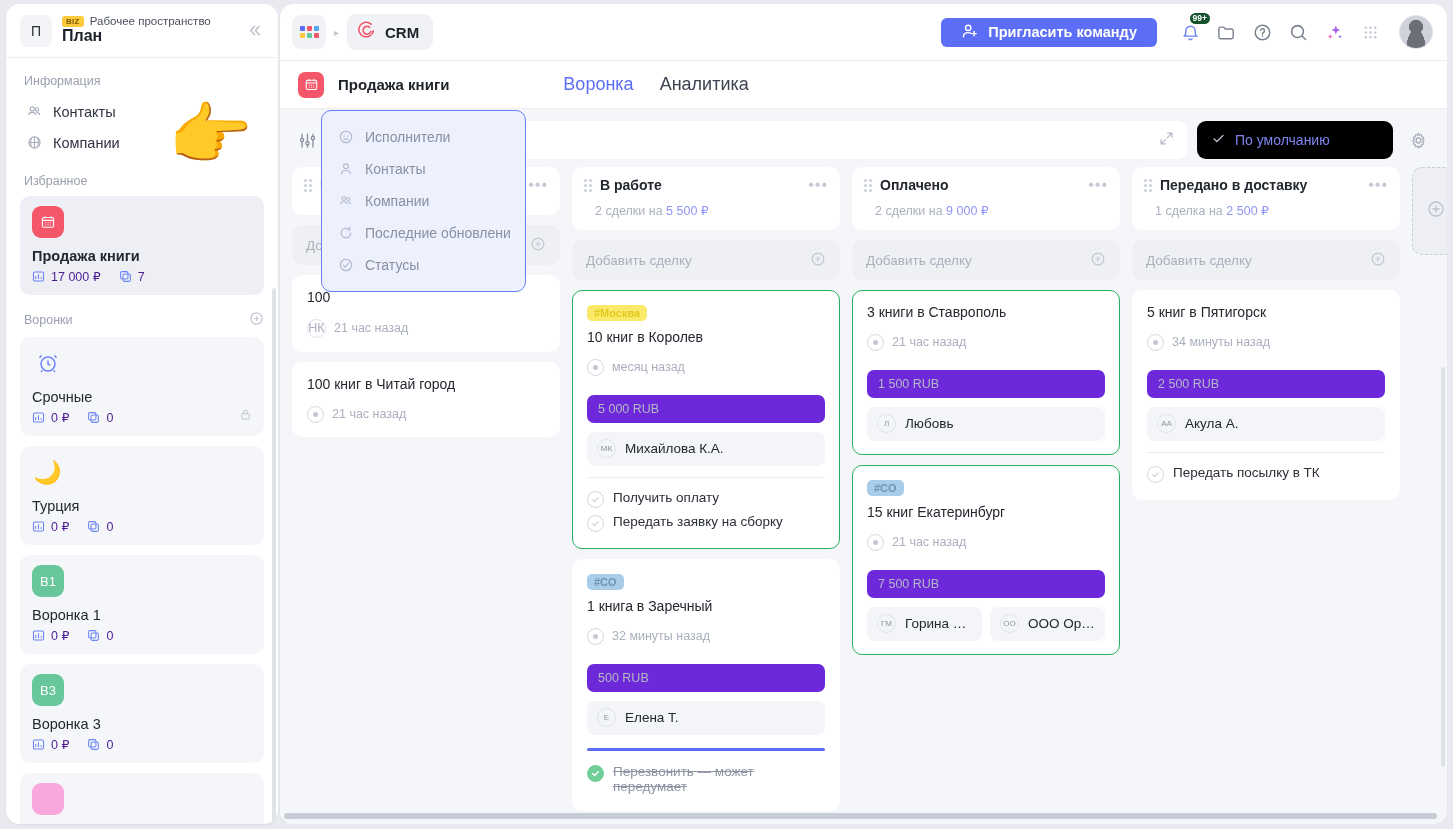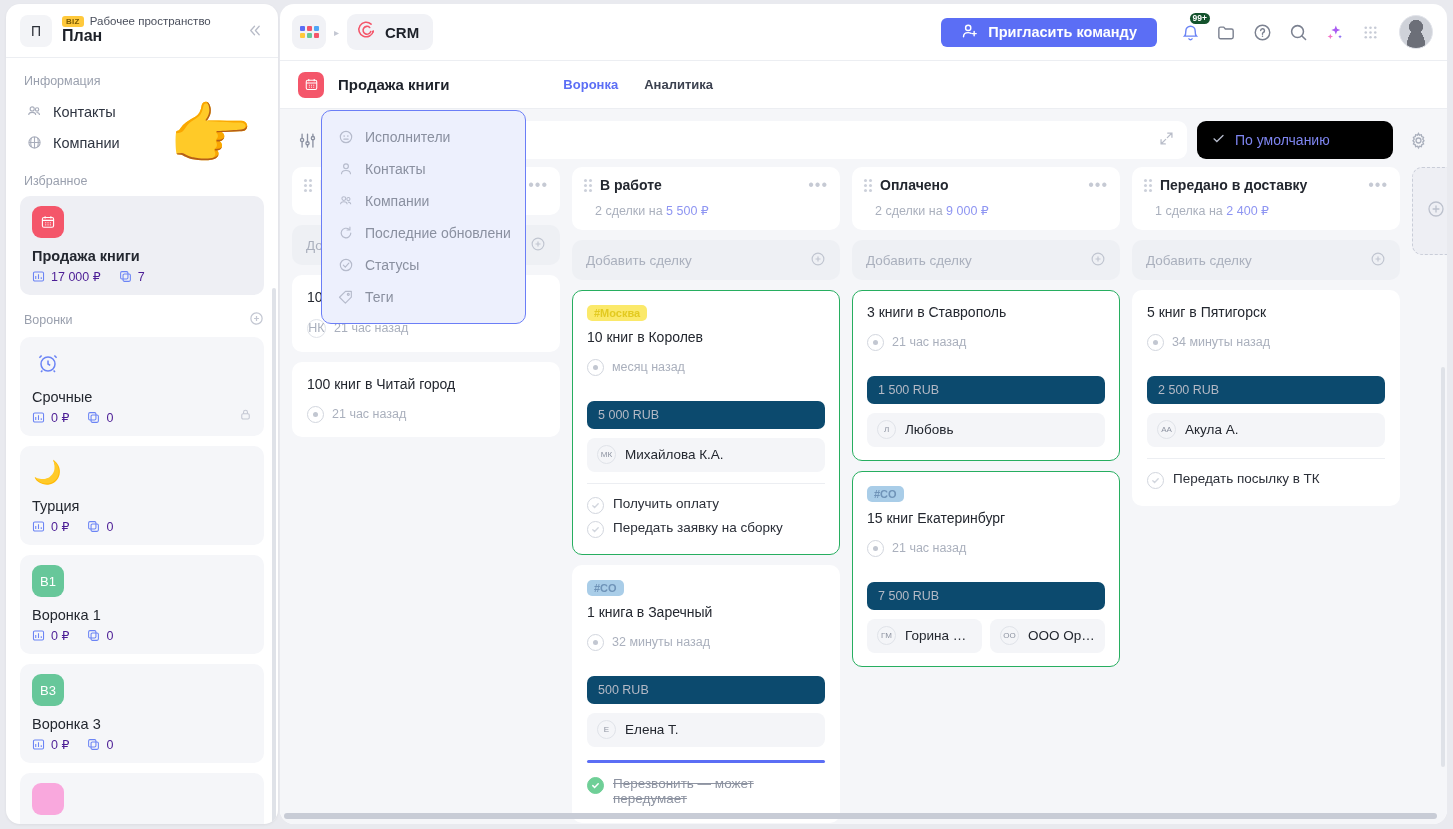--- a/index.html
+++ b/index.html
@@ -156,21 +156,21 @@
     display: flex; align-items: center; gap: 14px;
     padding: 0 18px; border-bottom: 1px solid #eceef2;
   }
   .bb-icon {
     width: 26px; height: 26px; border-radius: 7px;
     background: #f4566a; color: #fff;
     display: flex; align-items: center; justify-content: center; font-size: 13px;
   }
   .bb-title { font-size: 15px; font-weight: bold; color: #1d2129; }
   .bb-tabs { display: flex; gap: 26px; margin-left: 100px; }
-  .bb-tab { font-size: 13px; color: #3c4250; cursor: pointer; font-weight: bold; }
+  .bb-tab { font-size: 18px; color: #3c4250; cursor: pointer; }
   .bb-tab.active { color: #5b6ef5; }
 
   
   .filterrow {
     flex: none; display: flex; align-items: center; gap: 10px;
     padding: 12px 14px 8px 12px; background: #f5f6f9;
   }
   .filter-ico-btn {
     width: 30px; height: 30px; display:flex; align-items:center; justify-content:center;
     color: #8a90a0; cursor: pointer; flex: none;
@@ -233,21 +233,21 @@
   }
   .clock i { width: 5px; height: 5px; background: #c2c7d1; border-radius: 50%; display:block; }
   .ini-av {
     width: 19px; height: 19px; border-radius: 50%;
     border: 1px solid #e0e3e9; flex: none;
     display: flex; align-items: center; justify-content: center;
     font-size: 8px; color: #8d93a1; text-transform: uppercase;
   }
   .deal-time span { font-size: 12.5px; color: #aab0bd; }
   .money {
-    margin-top: 25px; background: #0c4a6e; border-radius: 7px;
+    margin-top: 19px; background: #6d28d9; border-radius: 7px;
     height: 28px; display: flex; align-items: center; padding: 0 11px;
     font-size: 12.5px; color: #b4b9c5;
   }
   .chips { display: flex; gap: 8px; margin-top: 9px; }
   .chip {
     background: #f4f5f8; border-radius: 8px; height: 34px; flex: 1;
     display: flex; align-items: center; gap: 9px; padding: 0 10px;
     font-size: 13.5px; color: #23272f; min-width: 0;
   }
   .chip span.nm { overflow: hidden; white-space: nowrap; text-overflow: ellipsis; }
@@ -861,21 +861,21 @@
                   <i></i>
                   <i></i>
                   <i></i>
                   <i></i>
                   <i></i>
                 </span>
               <span class="col-title">Передано в доставку</span>
               <span class="col-more">•••</span>
             </div>
             <div class="col-sub">
-              <span>1 сделка на </span><b>2 400 ₽</b>
+              <span>1 сделка на </span><b>2 500 ₽</b>
             </div>
           </div>
           <div class="add-deal">
             <span>Добавить сделку</span>
             <span class="plus">
               <svg width="16" height="16" viewBox="0 0 18 18" fill="none" stroke="currentColor" stroke-width="1.3">
                   <circle cx="9" cy="9" r="6.6"></circle>
                   <path d="M9 6.2v5.6M6.2 9h5.6"></path>
                 </svg>
             </span>
@@ -966,26 +966,17 @@
     </div>
     <div class="dd-item">
       <span class="dd-ico">
         <svg width="16" height="16" viewBox="0 0 18 18" fill="none" stroke="currentColor" stroke-width="1.3" stroke-linecap="round">
             <circle cx="9" cy="9" r="6.4"></circle>
             <path d="M6 9.2 8.2 11.4 12.2 6.8"></path>
           </svg>
       </span>
       <span>Статусы</span>
     </div>
-    <div class="dd-item">
-      <span class="dd-ico">
-        <svg width="16" height="16" viewBox="0 0 18 18" fill="none" stroke="currentColor" stroke-width="1.3" stroke-linejoin="round">
-            <path d="M8.4 2.6H15v6.6l-6.7 6.7-6.6-6.6Z"></path>
-            <circle cx="11.6" cy="6" r="1.1"></circle>
-          </svg>
-      </span>
-      <span>Теги</span>
-    </div>
   </div>
 
   <div class="hand">👉</div>
 
 </div>
 
 </body></html>

